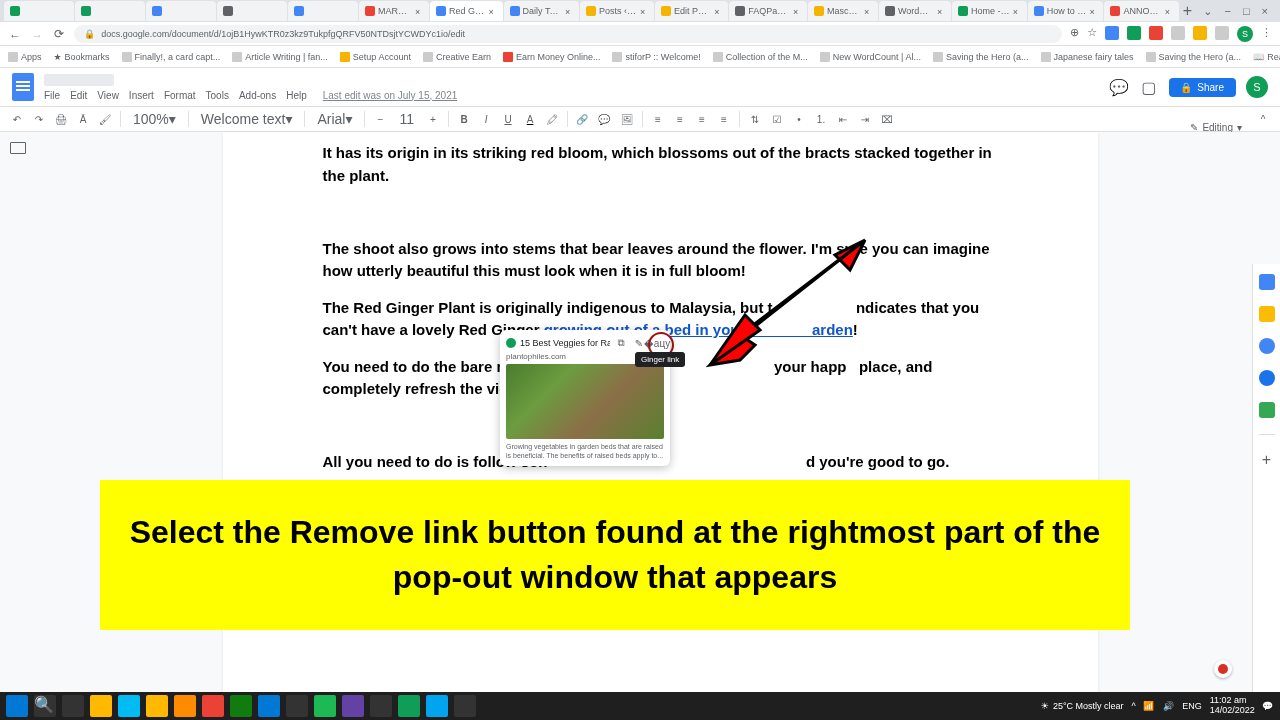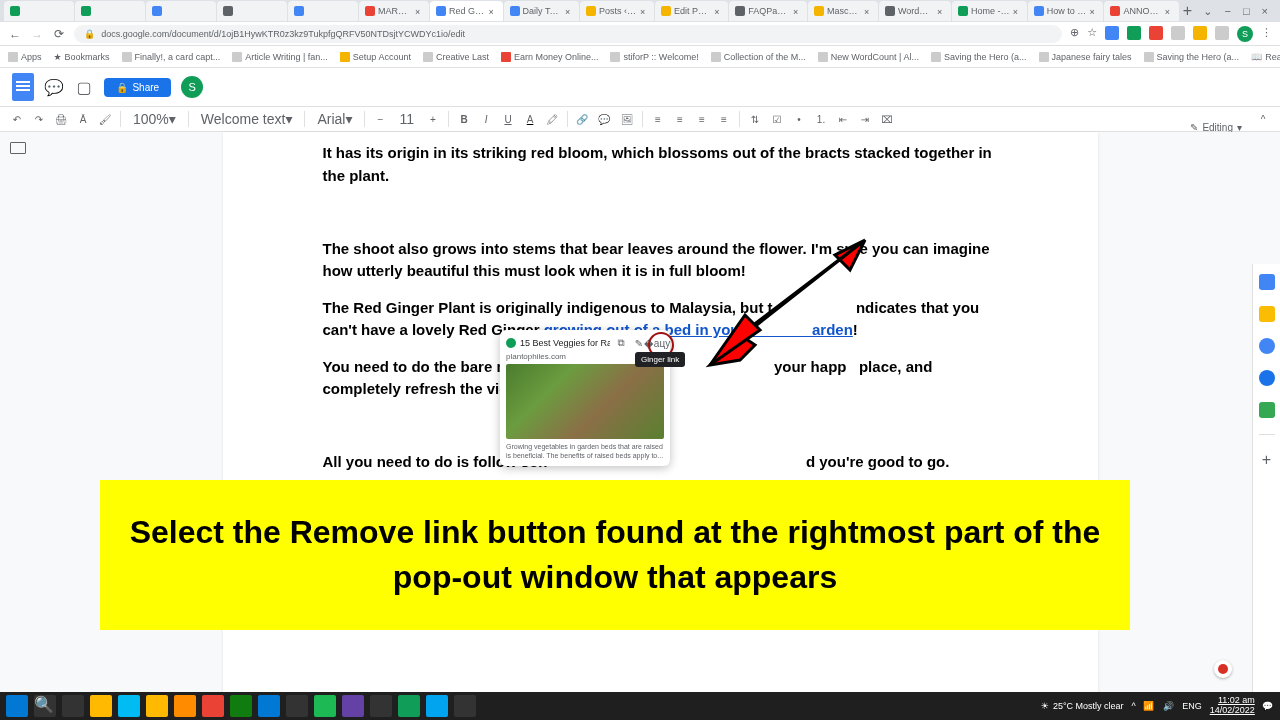--- a/index.html
+++ b/index.html
@@ -71,21 +71,21 @@
 .yellow-banner { position: absolute; top: 480px; left: 100px; width: 1030px; background: #ffff00; padding: 30px 20px; z-index: 20; }
 .banner-text { font-size: 32px; font-weight: bold; color: #000; text-align: center; line-height: 1.4; }
 
 .right-sidebar { position: absolute; right: 0; top: 132px; width: 28px; height: 560px; background: #fff; border-left: 1px solid #e0e0e0; display: flex; flex-direction: column; align-items: center; padding-top: 10px; gap: 16px; }
 .side-icon { width: 16px; height: 16px; border-radius: 3px; }
 
 .taskbar { position: absolute; bottom: 0; left: 0; right: 0; height: 28px; background: #1f1f1f; display: flex; align-items: center; padding: 0 6px; gap: 6px; }
 .task-icon { width: 22px; height: 22px; background: #333; border-radius: 2px; }
 .task-right { margin-left: auto; display: flex; align-items: center; gap: 8px; color: #fff; font-size: 9px; }
 .weather { display: flex; align-items: center; gap: 4px; }
-.clock { text-align: right; line-height: 1.1; text-decoration: underline; }
+.clock { text-align: left; line-height: 1.1; }
 
 .notif-badge { position: absolute; bottom: 42px; right: 48px; width: 18px; height: 18px; background: #fff; border-radius: 50%; box-shadow: 0 1px 3px rgba(0,0,0,0.3); display: flex; align-items: center; justify-content: center; z-index: 15; }
 .notif-badge::after { content: ''; width: 10px; height: 10px; background: #d93025; border-radius: 50%; }
 </style>
 </head>
 <body>
 
 <div class="browser-chrome">
   <div class="tabs-row">
     <div class="tab">
@@ -211,21 +211,21 @@
   <div class="bookmark">
       <div class="bm-icon"></div>
       <span>Article Writing | fan...</span>
     </div>
   <div class="bookmark">
       <div class="bm-icon" style="background:#f4b400"></div>
       <span>Setup Account</span>
     </div>
   <div class="bookmark">
       <div class="bm-icon"></div>
-      <span>Creative Last</span>
+      <span>Creative Earn</span>
     </div>
   <div class="bookmark">
       <div class="bm-icon" style="background:#ea4335"></div>
       <span>Earn Money Online...</span>
     </div>
   <div class="bookmark">
       <div class="bm-icon"></div>
       <span>stiforP :: Welcome!</span>
     </div>
   <div class="bookmark">
@@ -249,20 +249,34 @@
       <span>Saving the Hero (a...</span>
     </div>
   <div class="bookmark" style="margin-left:auto">
       <span>📖</span>
       <span>Reading list</span>
     </div>
 </div>
 
 <div class="docs-header">
   <div class="docs-logo"></div>
+  <div class="docs-title-area">
+    <div class="docs-title"></div>
+    <div class="docs-menu">
+      <span>File</span>
+      <span>Edit</span>
+      <span>View</span>
+      <span>Insert</span>
+      <span>Format</span>
+      <span>Tools</span>
+      <span>Add-ons</span>
+      <span>Help</span>
+      <span class="last-edit">Last edit was on July 15, 2021</span>
+    </div>
+  </div>
   <div class="header-right">
     <div class="header-icon">💬</div>
     <div class="header-icon">▢</div>
     <div class="share-btn">🔒 <span>Share</span></div>
     <div class="avatar-docs">S</div>
   </div>
 </div>
 
 <div class="toolbar">
   <div class="tb-btn">↶</div>

